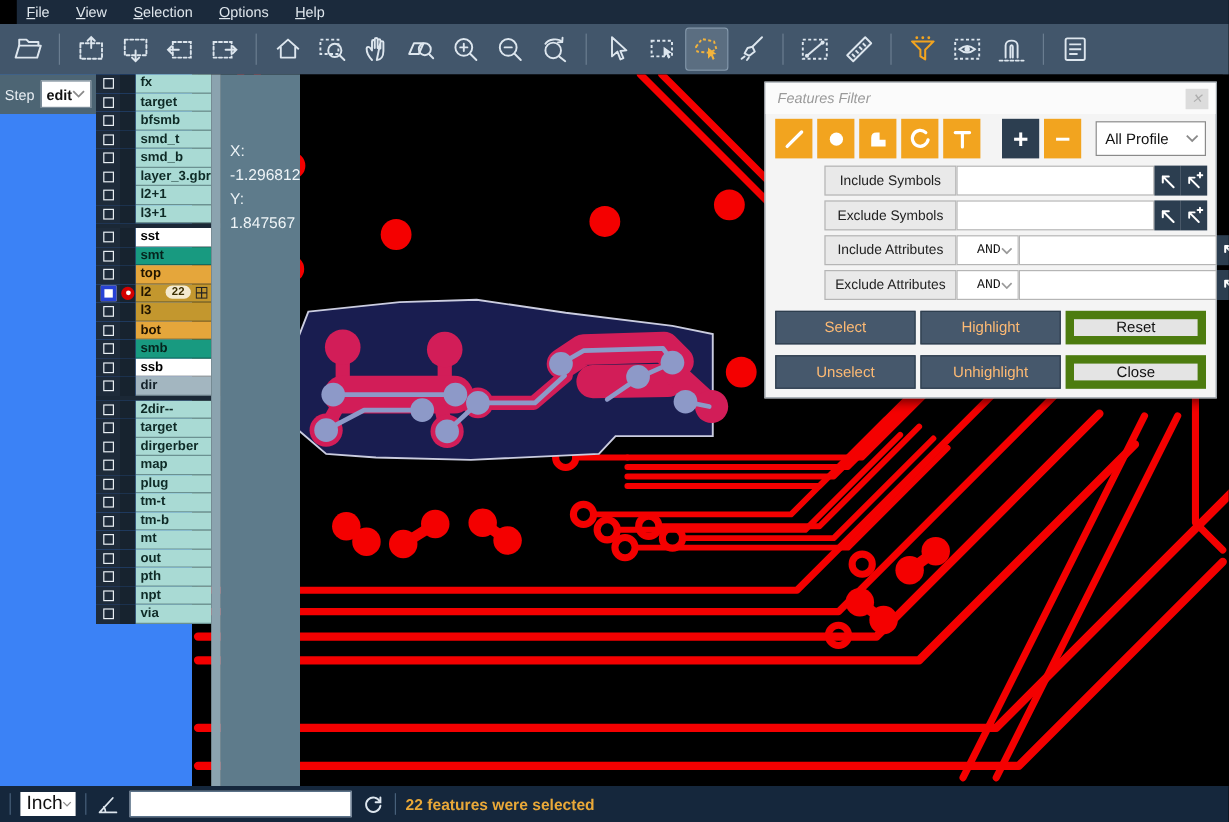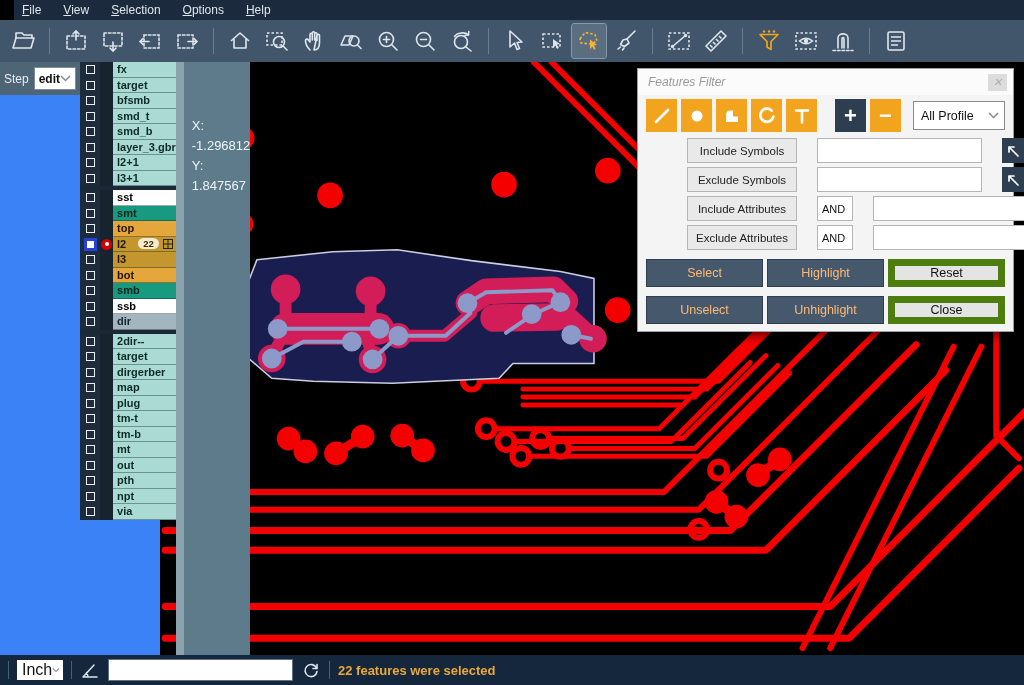--- a/index.html
+++ b/index.html
@@ -59,25 +59,25 @@
     background:#f4f4f4; border:1px solid #98a0a8; box-shadow:3px 4px 8px rgba(0,0,0,.55); }
   .dtitle { height:26px; display:flex; align-items:center; padding:0 6px 0 10px; color:#9a9a9a; font-size:12px; background:#fbfbfb;font-style:italic; }
   .dclose { margin-left:auto; width:19px; height:17px; background:#dcdcdc; color:#aeaeae; font-size:11px;
     display:flex; align-items:center; justify-content:center; }
   .drow-icons { display:flex; align-items:center; padding:4px 8px 2px; gap:4px; }
   .fbtn { width:31px; height:33px; background:#f2a41f; display:flex; align-items:center; justify-content:center; }
   .fbtn.navy { background:#2c3e50; margin-left:14px; }
   .fbtn.plusminus { color:#fff; font-size:22px; font-weight:bold; line-height:1; }
   .profilebox { margin-left:auto; width:92px; height:29px; background:#fff; border:1px solid #8a8a8a;
     display:flex; align-items:center; justify-content:space-between; padding:0 5px 0 7px; font-size:12.5px; color:#111; }
-  .frow { display:flex; align-items:center; margin:4px 8px 0; gap:20px; height:25px;padding-left:41px; }
+  .frow { display:flex; align-items:center; margin:4px 8px 0; gap:0; height:25px;padding-left:41px; }
   .flabel { width:110px; height:25px; background:#e9e9e9; border:1px solid #b5b5b5; display:flex;
     align-items:center; justify-content:center; color:#222; font-size:11.5px; flex:0 0 auto; }
-  .fand { width:36px; height:25px; background:#fff; border:1px solid #b5b5b5; display:flex; align-items:center;
-    justify-content:space-between; padding:0 4px; font-size:11px; color:#111; flex:0 0 auto; }
+  .fand { width:52px; height:25px; background:#fff; border:1px solid #b5b5b5; display:flex; align-items:center;
+    justify-content:flex-end; padding:0 4px; font-size:11px; color:#111; flex:0 0 auto;font-family:Liberation Mono, monospace; }
   .finput { flex:1; height:25px; background:#fff; border:1px solid #b5b5b5; font-size:12px; padding:0 4px;
     font-family:"Liberation Sans",sans-serif; }
   .abtn { width:22px; height:25px; background:#2c3e50; display:flex; align-items:center; justify-content:center; flex:0 0 auto;}
   .dactions { display:grid; grid-template-columns:1fr 1fr 1fr; gap:4px; margin:9px 8px 0; }
   .dbtn { height:28px; font-size:12.5px; display:flex; align-items:center; justify-content:center; }
   .dbtn.dark { background:#46586c; color:#fdba74; border:1px solid #2e3e4e; }
   .dbtn.light { background:#e4e4e4; color:#111; border:7px solid #4d7c0f; }
 
   
   .statusbar { position:absolute; left:0; top:655px; width:1024px; height:30px; background:#15273c;

